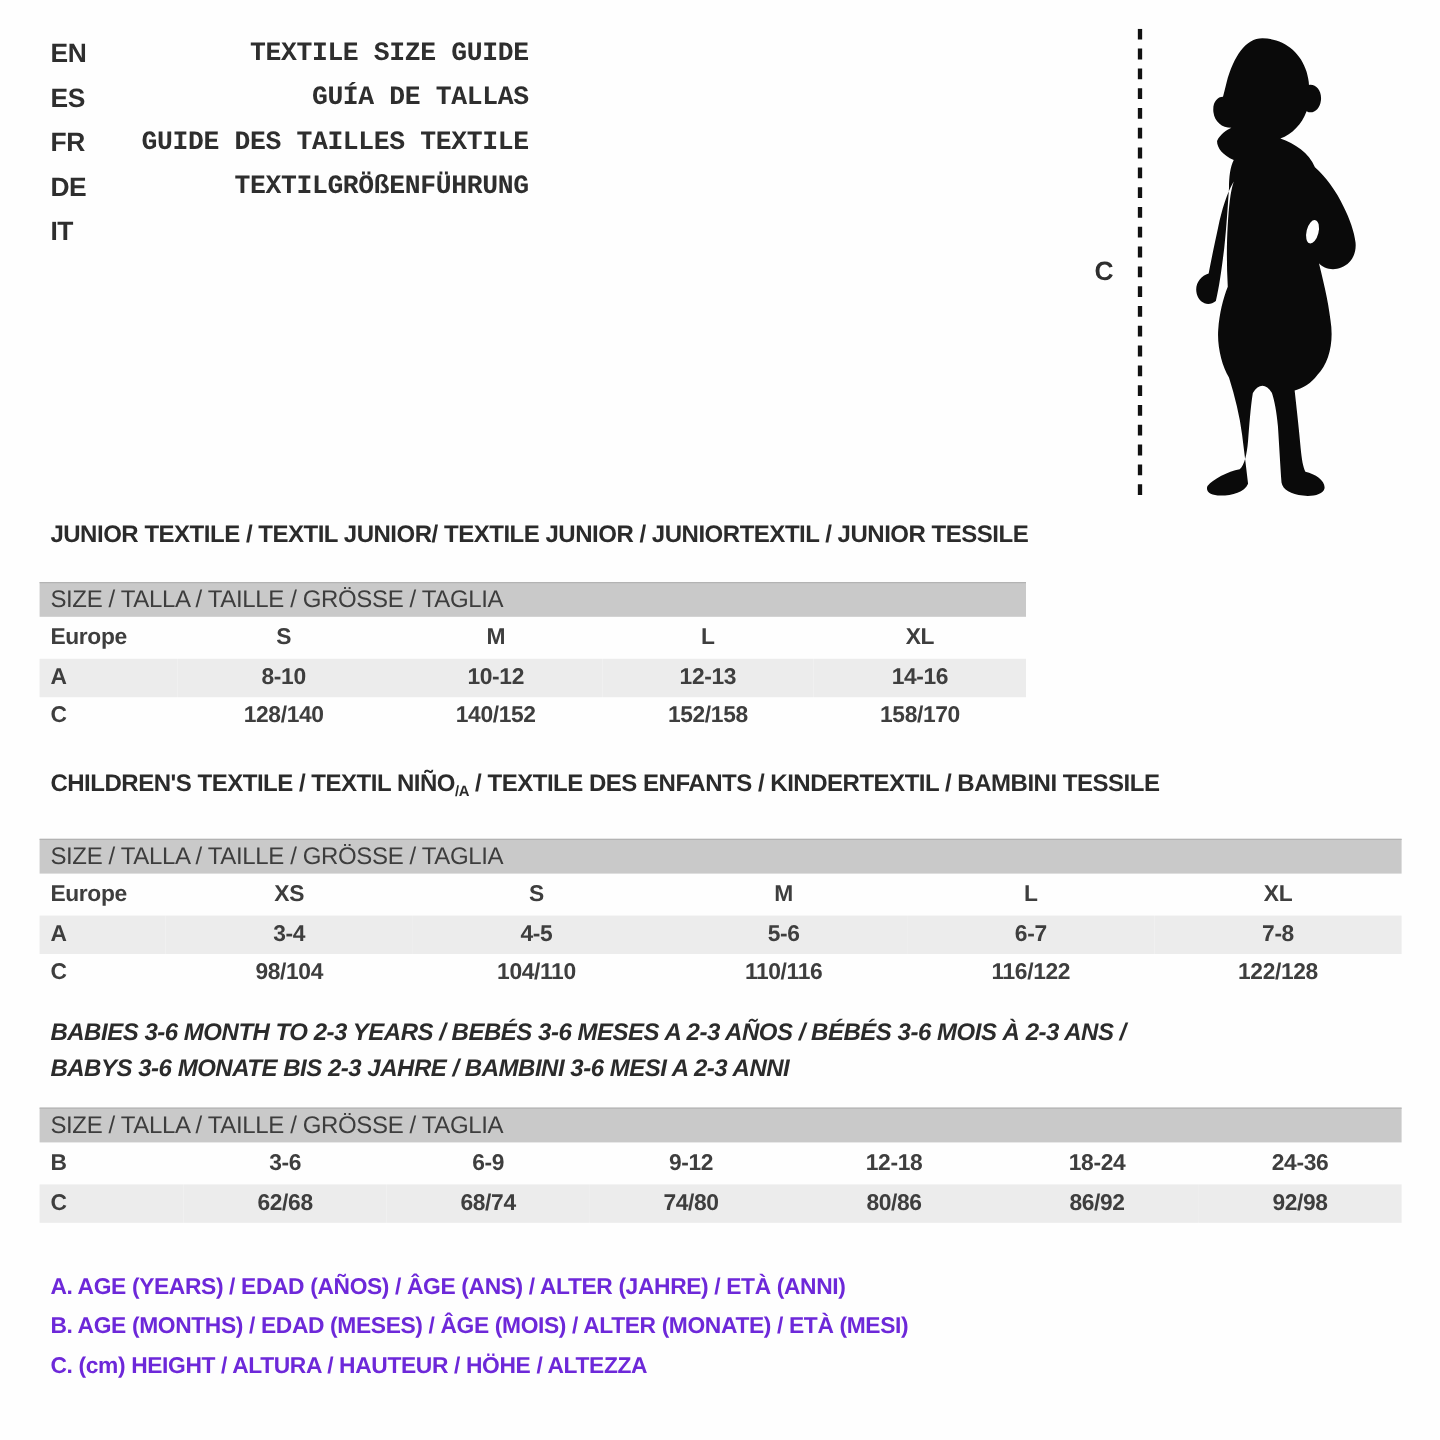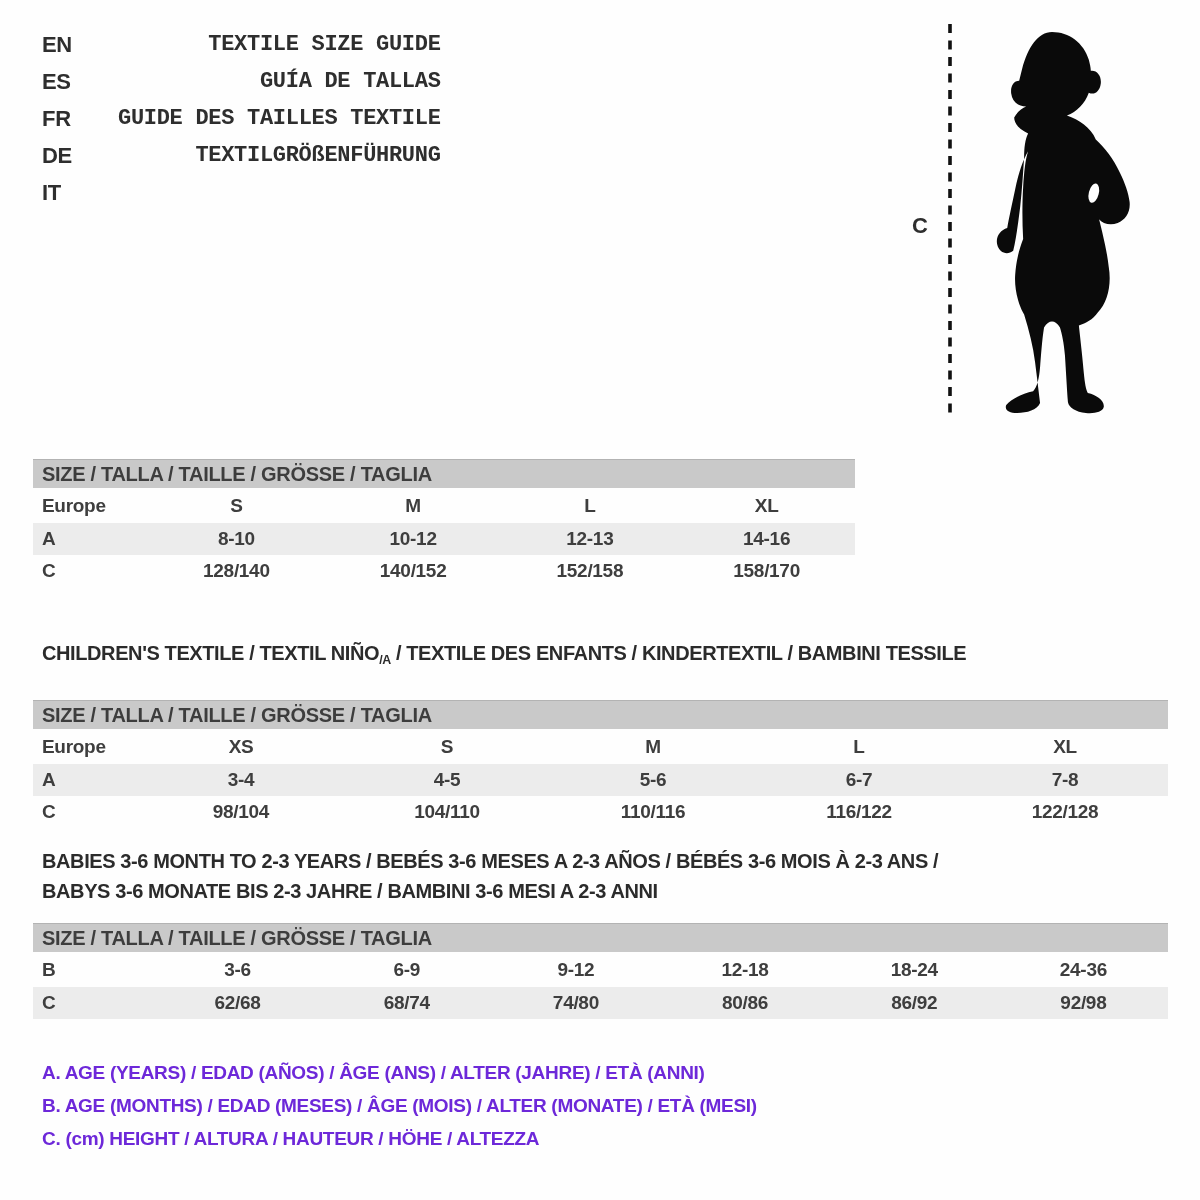--- a/index.html
+++ b/index.html
@@ -17,24 +17,24 @@
   .c-label{position:absolute;left:912px;top:213px;font-size:22px;font-weight:bold;}
   .baby{position:absolute;left:966px;top:18px;width:172px;height:398px;}
 
   
   .size-section{position:absolute;left:33px;}
   #sec-junior{top:433px;width:822px;}
   #sec-children{top:640px;width:1135px;}
   #sec-babies{top:846px;width:1135px;}
   .size-section h2{margin:0 0 0 9px;font-size:20px;line-height:26px;font-weight:bold;
                    letter-spacing:-0.4px;white-space:nowrap;color:#2b2b2b;}
-  #sec-babies h2{line-height:30px;}
+  #sec-babies h2{line-height:30px;font-style:italic;}
   .sub{font-size:0.62em;vertical-align:-4px;font-weight:bold;}
   .size-bar{height:28px;line-height:28px;background:#c9c9c9;border-top:1px solid #b3b3b3;
-            font-size:20px;font-weight:bold;letter-spacing:-0.3px;color:#3d3d3d;padding-left:9px;}
+            font-size:20px;font-weight:normal;letter-spacing:-0.3px;color:#3d3d3d;padding-left:9px;}
   #sec-junior .size-bar{margin-top:26px;}
   #sec-children .size-bar{margin-top:27px;}
   #sec-babies .size-bar{margin-top:17px;}
 
   table.sizes{width:100%;border-collapse:collapse;table-layout:fixed;}
   table.sizes tr{height:32px;}
   table.sizes tr:first-child{height:35px;}
   table.sizes tr.shaded{background:#ececec;}
   table.sizes td{font-size:19px;font-weight:bold;color:#3e3e3e;text-align:center;
                  vertical-align:middle;letter-spacing:-0.3px;padding:0;}
@@ -103,20 +103,21 @@
       C34 213 29 220 31 228 C33 236 41 239 47 234
       C50 222 52 206 54 190 C56 172 57 154 58 140
       C58 130 59 122 62 116
       C53 112 48 106 48 100 C51 94 56 91 60 89
       C52 89 46 84 45 76 C44 68 48 63 53 63
       C54 59 55 55 56 51 C62 29 72 14 86 14 Z"></path>
     <ellipse cx="128" cy="176" rx="5" ry="10" fill="#fefefe" transform="rotate(14 128 176)"></ellipse>
   </svg>
 
   <div class="size-section" id="sec-junior">
+    <h2><span>JUNIOR TEXTILE / TEXTIL JUNIOR/ TEXTILE JUNIOR / JUNIORTEXTIL / JUNIOR TESSILE</span></h2>
     <div class="size-bar">SIZE / TALLA / TAILLE / GRÖSSE / TAGLIA</div>
     <table class="sizes">
       <colgroup>
           <col style="width:115px">
           <col>
           <col>
           <col>
           <col>
         </colgroup>
     <tbody>

